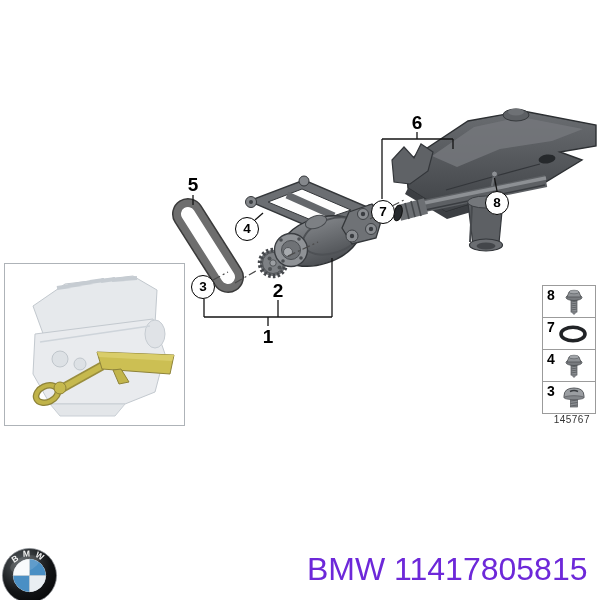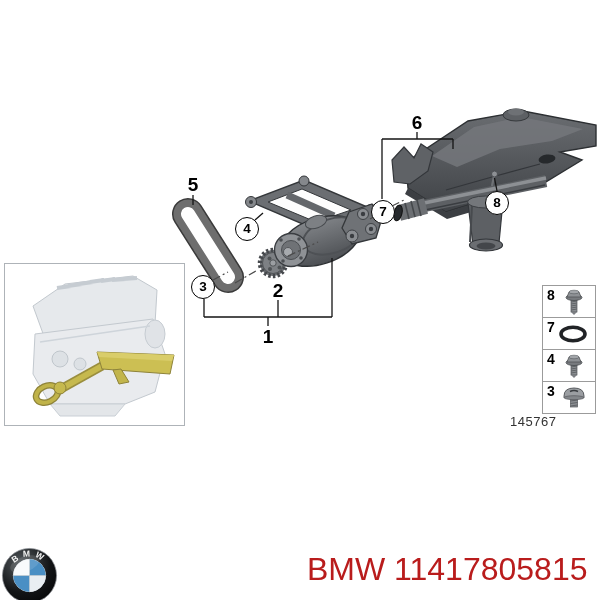--- a/index.html
+++ b/index.html
@@ -28,25 +28,25 @@
     border:1px solid #9b9b9b; box-sizing:border-box; background:#fff;
     display:flex; flex-direction:column;
   }
   .prow {
     position:relative; flex:1; border-bottom:1px solid #9b9b9b;
     display:flex; align-items:center; justify-content:center; padding-left:8px;
   }
   .prow:last-child { border-bottom:none; }
   .pnum { position:absolute; left:4px; top:1px; font-weight:bold; font-size:14px; color:#000; }
   .dwgnum {
-    position:absolute; left:510px; top:414px; width:52px; 
-    font-size:13px; color:#333; letter-spacing:0.5px;
+    position:absolute; left:538px; top:414px; width:52px; text-align:right;
+    font-size:10px; color:#333; letter-spacing:0.5px;
   }
   .partlabel {
-    position:absolute; left:307px; top:551px; font-size:32px; color:#b91c1c;
+    position:absolute; left:307px; top:551px; font-size:32px; color:#6d28d9;
     white-space:nowrap;
   }
   .logo { position:absolute; left:1px; top:547px; }
 </style>
 </head>
 <body>
 
 <div class="stage">
 
   <svg class="art" width="600" height="600" viewBox="0 0 600 600">

